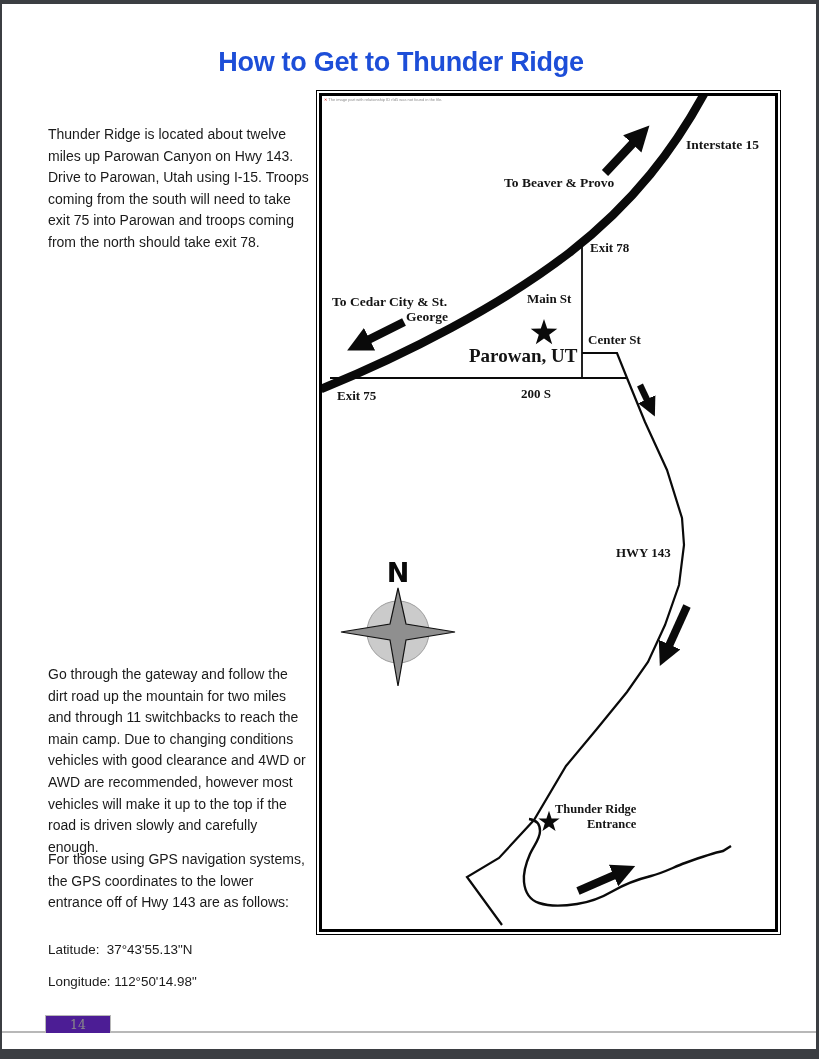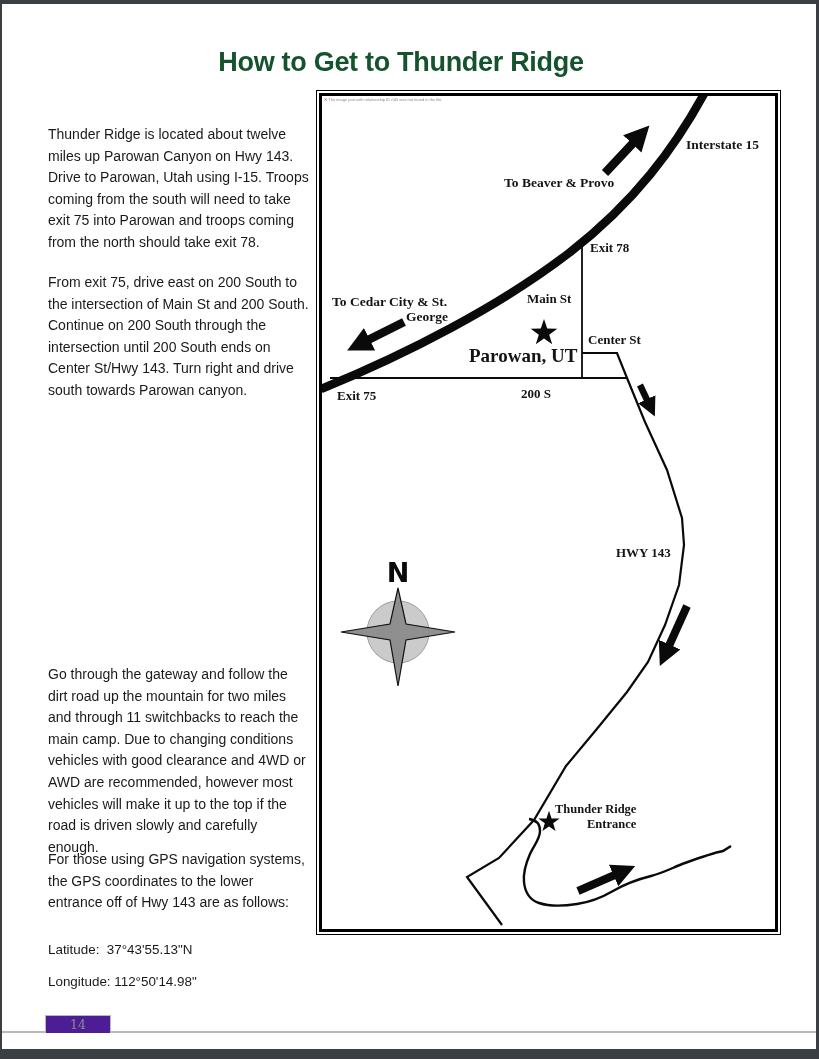--- a/index.html
+++ b/index.html
@@ -13,21 +13,21 @@
   .page{
     position:absolute;left:2px;top:4px;width:814px;height:1045px;
     background:#ffffff;
   }
   .doc-title{
     position:absolute;left:0;top:42px;width:100%;
     margin:0;padding:0 16px 0 0;box-sizing:border-box;
     text-align:center;
     font-family:"Liberation Sans",sans-serif;
     font-size:27px;line-height:33px;font-weight:bold;letter-spacing:-0.3px;
-    color:#14532d;
+    color:#1d4ed8;
   }
   .text-col{position:absolute;left:46px;top:0;width:263px;height:1045px;}
   .para{
     position:absolute;left:0;width:261px;margin:0;
     font-size:14px;line-height:21.6px;color:#1a1a1a;
   }
   .gps-line{
     position:absolute;left:0;width:261px;margin:0;
     font-size:13.4px;line-height:21.6px;color:#1a1a1a;white-space:pre;
   }
@@ -77,21 +77,20 @@
 </style>
 </head>
 <body>
 
 <div class="page">
 
   <h1 class="doc-title">How to Get to Thunder Ridge</h1>
 
   <div class="text-col">
     <p class="para" style="top:120px">Thunder Ridge is located about twelve miles up Parowan Canyon on Hwy 143. Drive to Parowan, Utah using I-15. Troops coming from the south will need to take exit 75 into Parowan and troops coming from the north should take exit 78.</p>
-    <p class="para" style="top:268px">From exit 75, drive east on 200 South to the intersection of Main St and 200 South. Continue on 200 South through the intersection until 200 South ends on Center St/Hwy 143. Turn right and drive south towards Parowan canyon.</p>
     <p class="para" style="top:660px">Go through the gateway and follow the dirt road up the mountain for two miles and through 11 switchbacks to reach the main camp. Due to changing conditions vehicles with good clearance and 4WD or AWD are recommended, however most vehicles will make it up to the top if the road is driven slowly and carefully enough.</p>
     <p class="para" style="top:845px">For those using GPS navigation systems, the GPS coordinates to the lower entrance off of Hwy 143 are as follows:</p>
     <p class="gps-line" style="top:935px">Latitude:  37°43'55.13"N</p>
     <p class="gps-line" style="top:967px">Longitude: 112°50'14.98"</p>
   </div>
 
   <div class="map-frame">
     <div class="map-inner">
       <div class="map-caption"><span class="red-x">✕</span><span>The image part with relationship ID rId5 was not found in the file.</span></div>
       <svg viewBox="0 0 453 833" xmlns="http://www.w3.org/2000/svg">

